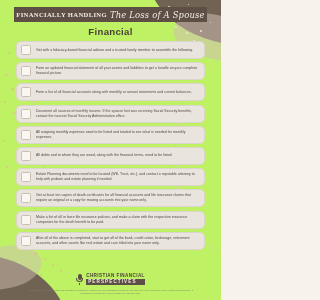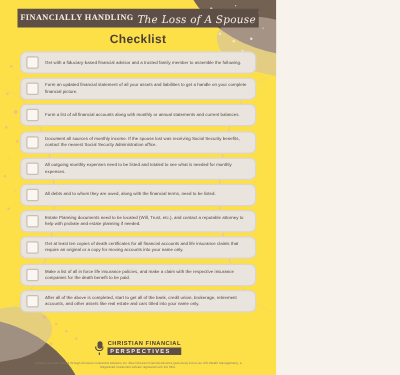--- a/index.html
+++ b/index.html
@@ -5,21 +5,21 @@
   * { box-sizing: border-box; margin: 0; padding: 0; }
   html, body {
     width: 221px; height: 300px;
     overflow: hidden;
     background: #f7f2ec;
     font-family: "Liberation Sans", sans-serif;
   }
   #page {
     position: relative;
     width: 221px; height: 300px;
-    background: #fde047;
+    background: #bef264;
     overflow: hidden;
   }
 
   
   .leaf-tr {
     position: absolute;
     top: -34px; right: -40px;
     width: 110px; height: 86px;
     background: #6b5b52;
     border-radius: 0 0 0 100%;
@@ -258,21 +258,21 @@
     <i class="w" style="left:200px; top:30px; width:1.9px; height:1.9px;"></i>
     <i class="w" style="left:210px; top:22px; width:1.3px; height:1.3px;"></i>
     <i class="w" style="left:193px; top:40px; width:1.7px; height:1.7px;"></i>
   </div>
 
   <div class="header-bar">
     <span class="kicker">FINANCIALLY HANDLING</span>
     <span class="script">The Loss of A Spouse</span>
   </div>
 
-  <div class="checklist-title">Checklist</div>
+  <div class="checklist-title">Financial</div>
 
   <div class="list">
     <div class="item">
       <div class="checkbox"></div>
       <div class="item-text">Get with a fiduciary-based financial advisor and a trusted family member to assemble the following.</div>
     </div>
     <div class="item">
       <div class="checkbox"></div>
       <div class="item-text">Form an updated financial statement of all your assets and liabilities to get a handle on your complete financial picture.</div>
     </div>

